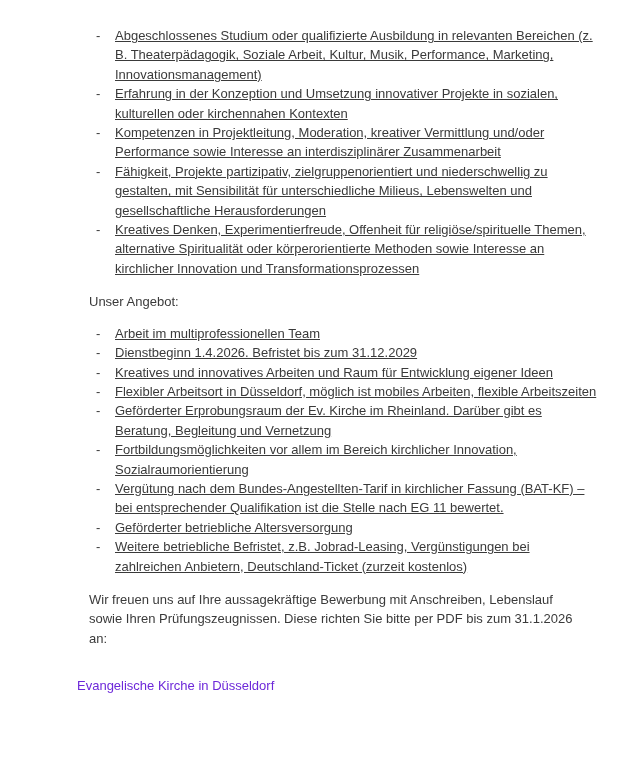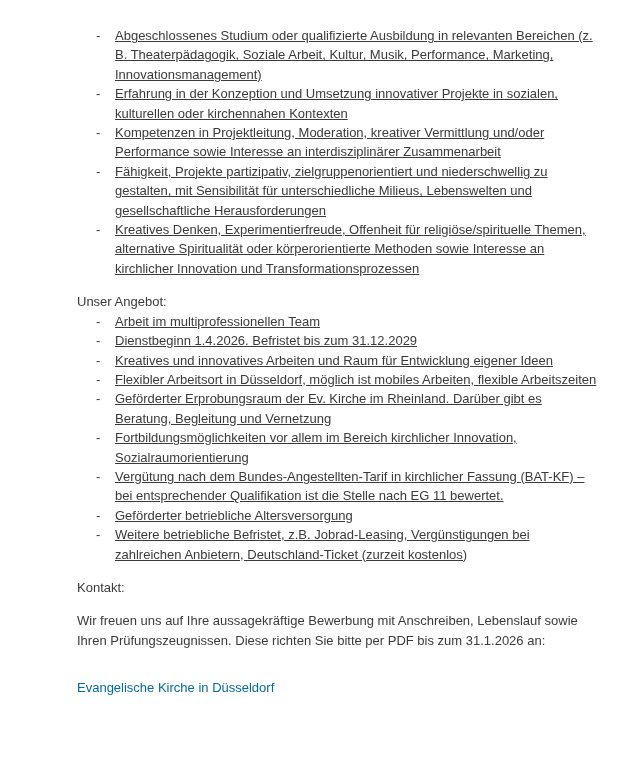--- a/index.html
+++ b/index.html
@@ -10,23 +10,23 @@
   }
   .page { position: relative; padding: 26px 40px 0 77px; }
   ul.bullets { list-style: none; margin: 0; padding: 0; }
   ul.bullets li {
     position: relative; padding-left: 38px; line-height: 19.4px;
   }
   ul.bullets li .dash {
     position: absolute; left: 19px; top: 0; color: #3a3a3a;
   }
   ul.bullets li .txt { display: block; text-decoration: underline; }
-  p { margin: 0; line-height: 19.4px; }
+  p { margin: 12px; line-height: 19.4px; }
   .para { margin-top: 14px; }
-  .signature { margin-top: 28px; color: #0369a1; line-height: 19.8px; }
+  .signature { margin-top: 28px; color: #6d28d9; line-height: 19.8px; }
 </style>
 </head>
 <body>
 
 <div class="page">
 
   <ul class="bullets">
     <li>
         <span class="dash">-</span>
         <span class="txt">Abgeschlossenes Studium oder qualifizierte Ausbildung in relevanten Bereichen (z. B. Theaterpädagogik, Soziale Arbeit, Kultur, Musik, Performance, Marketing, Innovationsmanagement)</span>
@@ -82,20 +82,19 @@
     <li>
         <span class="dash">-</span>
         <span class="txt">Geförderter betriebliche Altersversorgung</span>
       </li>
     <li>
         <span class="dash">-</span>
         <span class="txt">Weitere betriebliche Befristet, z.B. Jobrad-Leasing, Vergünstigungen bei zahlreichen Anbietern, Deutschland-Ticket (zurzeit kostenlos)</span>
       </li>
   </ul>
 
-  <p class="para">Kontakt:</p>
   <p class="para">Wir freuen uns auf Ihre aussagekräftige Bewerbung mit Anschreiben, Lebenslauf sowie Ihren Prüfungszeugnissen. Diese richten Sie bitte per PDF bis zum 31.1.2026 an:</p>
 
   <div class="signature">
     <div>Evangelische Kirche in Düsseldorf</div>
   </div>
 
 </div>
 
 </body></html>

